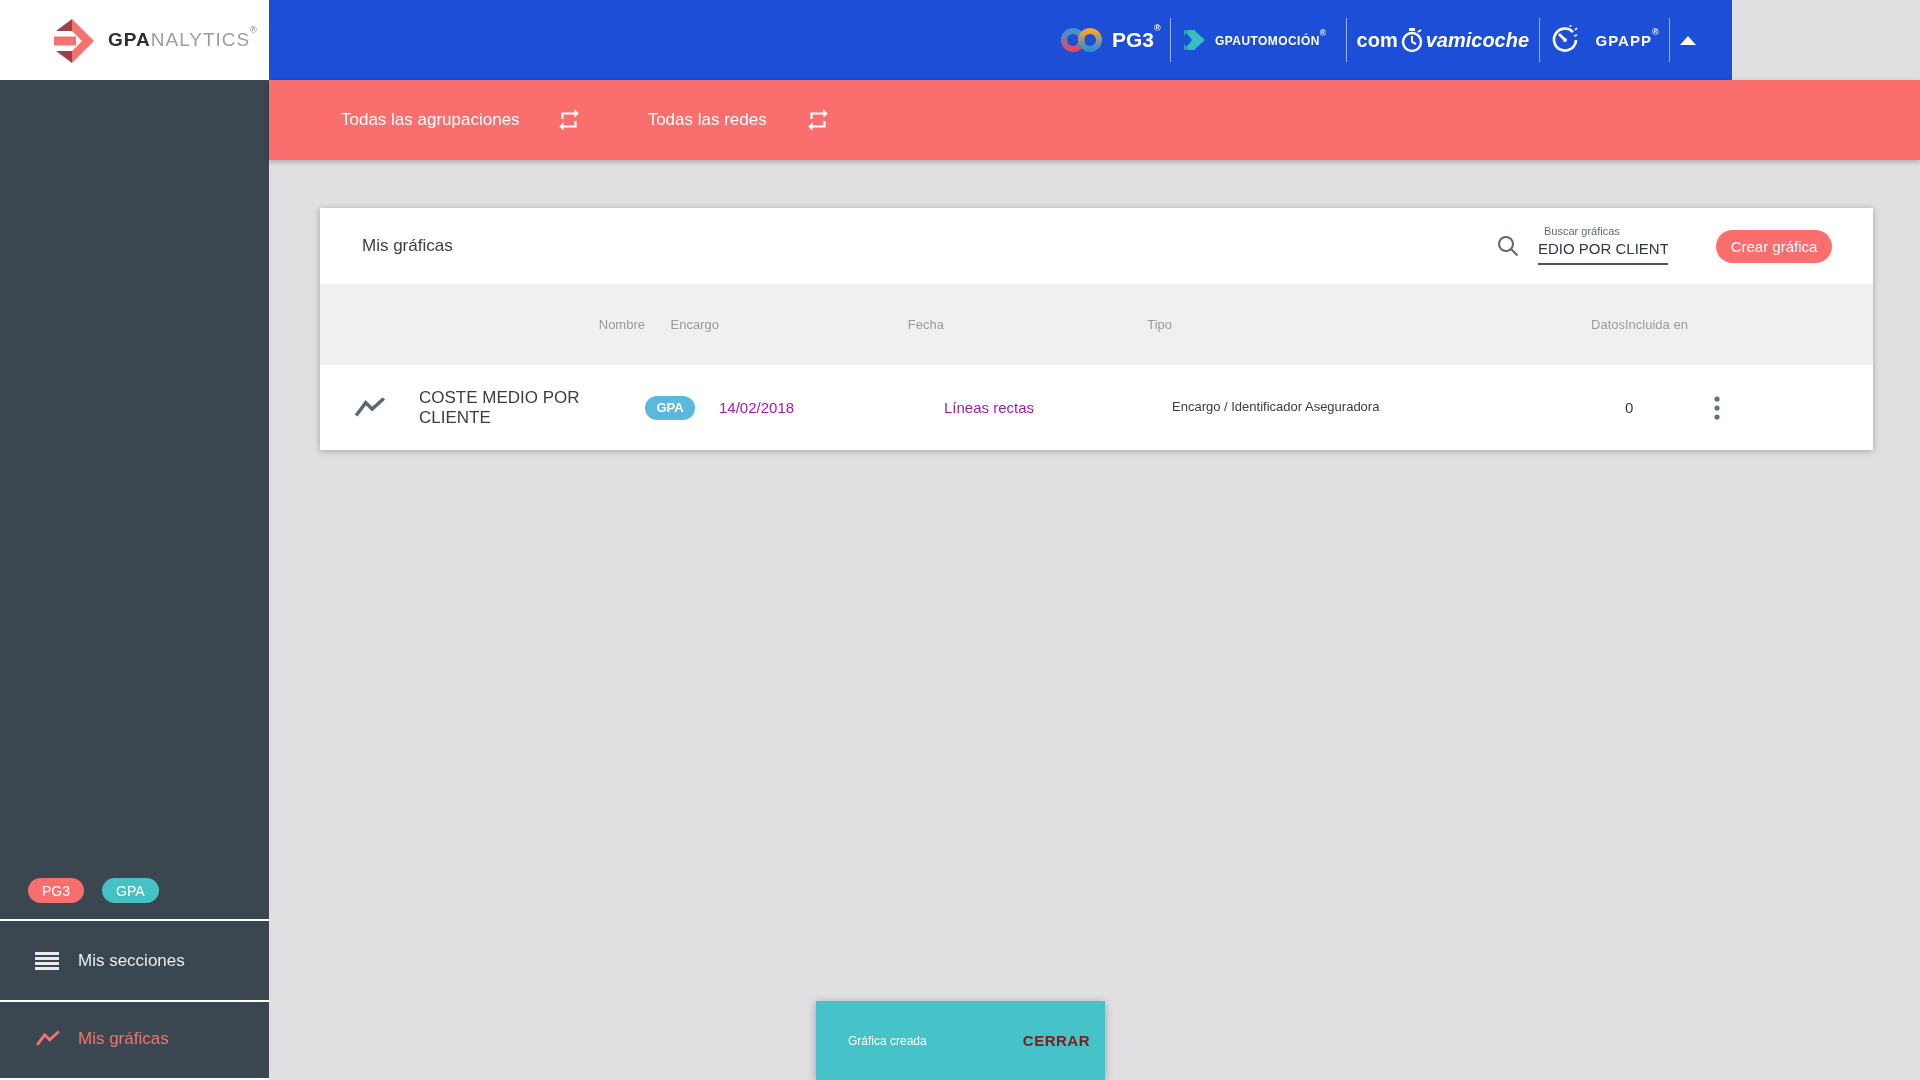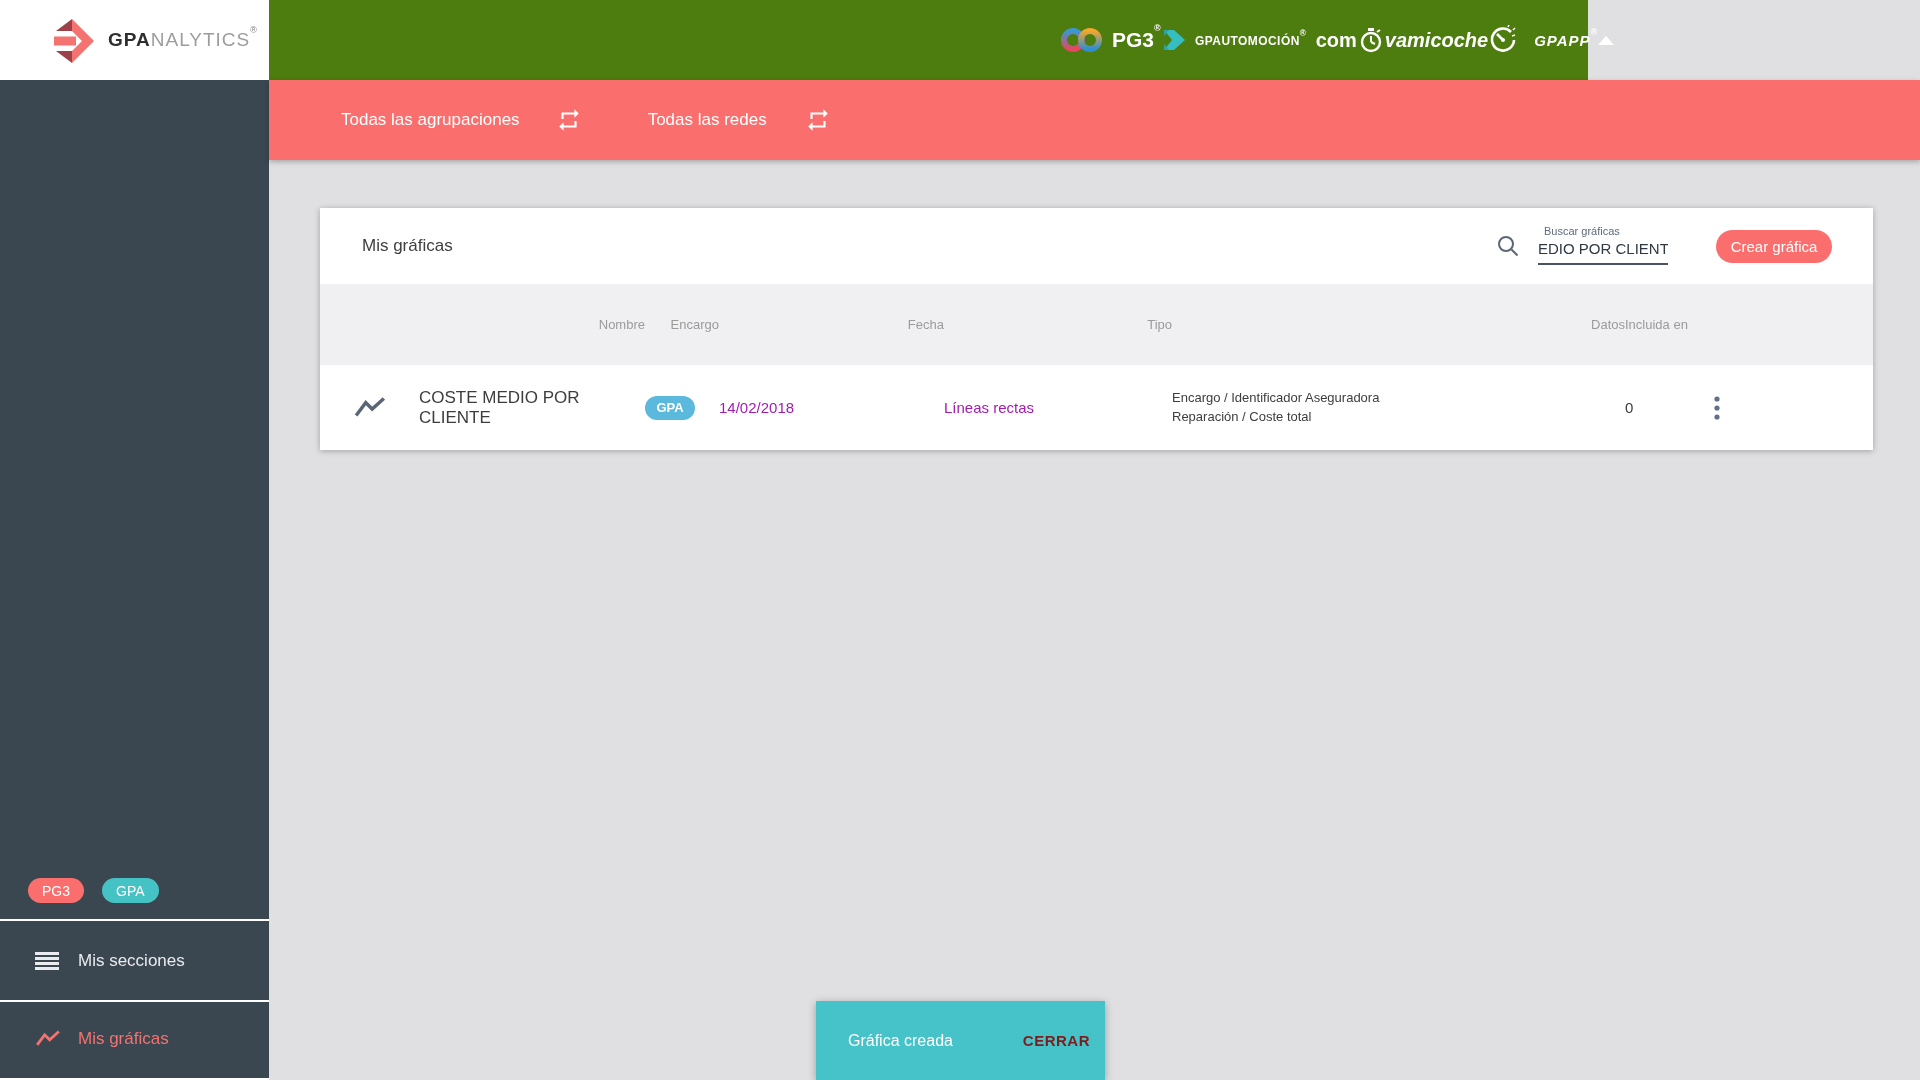--- a/index.html
+++ b/index.html
@@ -1,39 +1,39 @@
 <!DOCTYPE html>
 <html><head>
 <meta charset="utf-8">
 <style>
   * { margin:0; padding:0; box-sizing:border-box; }
   html,body { width:1920px; height:1080px; overflow:hidden;
     font-family:"Liberation Sans", sans-serif; background:#e0e0e3; }
 
   
-  .topbar { position:absolute; left:0; top:0; width:1588px; height:80px; background:#4d7c0f; }
+  .topbar { position:absolute; left:0; top:0; width:1732px; height:80px; background:#1d4ed8; }
   .logo-area { position:absolute; left:0; top:0; width:269px; height:80px; background:#ffffff;
     display:flex; align-items:center; padding-left:46px; z-index:5;text-align:right; }
   .logo-text { margin-left:12px; font-size:19px; letter-spacing:1px; }
   .logo-text .bold { color:#2e2e2e; font-weight:bold; }
   .logo-text .light { color:#9d9d9d; }
   .logo-reg { color:#7c7c7c; font-size:9px; vertical-align:top; position:relative; top:-4px; }
 
   .brandstrip { position:absolute; left:1060px; right:36px; top:0; height:80px;
     display:flex; align-items:center; justify-content:space-between; }
   .brand-item { display:flex; align-items:center; color:#ffffff; white-space:nowrap; }
   .brand-sep { width:1px; height:44px; background:rgba(255,255,255,0.55); }
   .pg3-text { font-size:21px; font-weight:bold; margin-left:8px; }
   .sup-reg { font-size:9px; vertical-align:top; position:relative; top:-5px; }
   .gpauto-text { font-size:13px; font-weight:bold; letter-spacing:0.5px; margin-left:8px;
     transform:scaleX(0.92); transform-origin:left; }
   .comv-pre { font-size:20px; font-weight:bold; }
   .comv-post { font-size:20px; font-weight:bold; font-style:italic; }
   .comv-clock { margin:0 2px; }
-  .gpapp-text { font-size:15px; font-weight:bold; letter-spacing:1px; margin-left:16px;font-style:italic; }
+  .gpapp-text { font-size:15px; font-weight:bold; letter-spacing:1px; margin-left:16px; }
   .collapse-arrow { width:0; height:0; border-left:8px solid transparent;
     border-right:8px solid transparent; border-bottom:9px solid #ffffff; cursor:pointer; }
 
   
   .filterbar { position:absolute; left:269px; top:80px; width:1651px; height:80px;
     background:#fa6f6d; box-shadow:0 2px 5px rgba(0,0,0,0.25); z-index:4;
     display:flex; align-items:center; color:#ffffff; }
   .filter-left { display:flex; align-items:center; padding-left:72px; }
   .filter-label { font-size:17px; color:#ffffff; }
   .swap-btn { width:26px; height:26px; margin-left:36px; cursor:pointer; display:flex; align-items:center; }
@@ -88,21 +88,21 @@
   .cell-fecha, .cell-tipo { font-size:15px; color:#a21caf; }
   .cell-datos { font-size:13px; color:#3d3d3d; line-height:1.45; }
   .cell-incluida { font-size:15px; color:#3d3d3d; }
   .menu-btn { margin-left:20px; width:24px; height:24px; display:flex; align-items:center;
     justify-content:center; cursor:pointer; }
 
   
   .snackbar { position:absolute; left:816px; top:1001px; width:289px; height:79px;
     background:#46c3c9; box-shadow:0 2px 8px rgba(0,0,0,0.3);
     display:flex; align-items:center; }
-  .snack-msg { margin-left:32px; font-size:16px; color:#ffffff; }
+  .snack-msg { margin-left:32px; font-size:12px; color:#ffffff; }
   .snack-action { margin-left:auto; margin-right:15px; font-size:15px; font-weight:bold;
     color:#7f1d1d; cursor:pointer; letter-spacing:0.5px; }
 </style>
 </head>
 <body>
 
 <div class="topbar">
   <div class="brandstrip">
 
     <div class="brand-item">
@@ -268,21 +268,20 @@
       </svg>
     </div>
     <div class="cell-nombre">COSTE MEDIO POR CLIENTE</div>
     <div>
       <span class="proj-badge">GPA</span>
     </div>
     <div class="cell-fecha">14/02/2018</div>
     <div class="cell-tipo">Líneas rectas</div>
     <div class="cell-datos">
       <div>Encargo / Identificador Aseguradora</div>
-      <div>Reparación / Coste total</div>
     </div>
     <div class="cell-incluida">0</div>
     <div>
       <span class="menu-btn">
         <svg width="6" height="24" viewBox="0 0 6 24">
           <circle cx="3" cy="3" r="2.6" fill="#61708a"></circle>
           <circle cx="3" cy="12" r="2.6" fill="#61708a"></circle>
           <circle cx="3" cy="21" r="2.6" fill="#61708a"></circle>
         </svg>
       </span>

